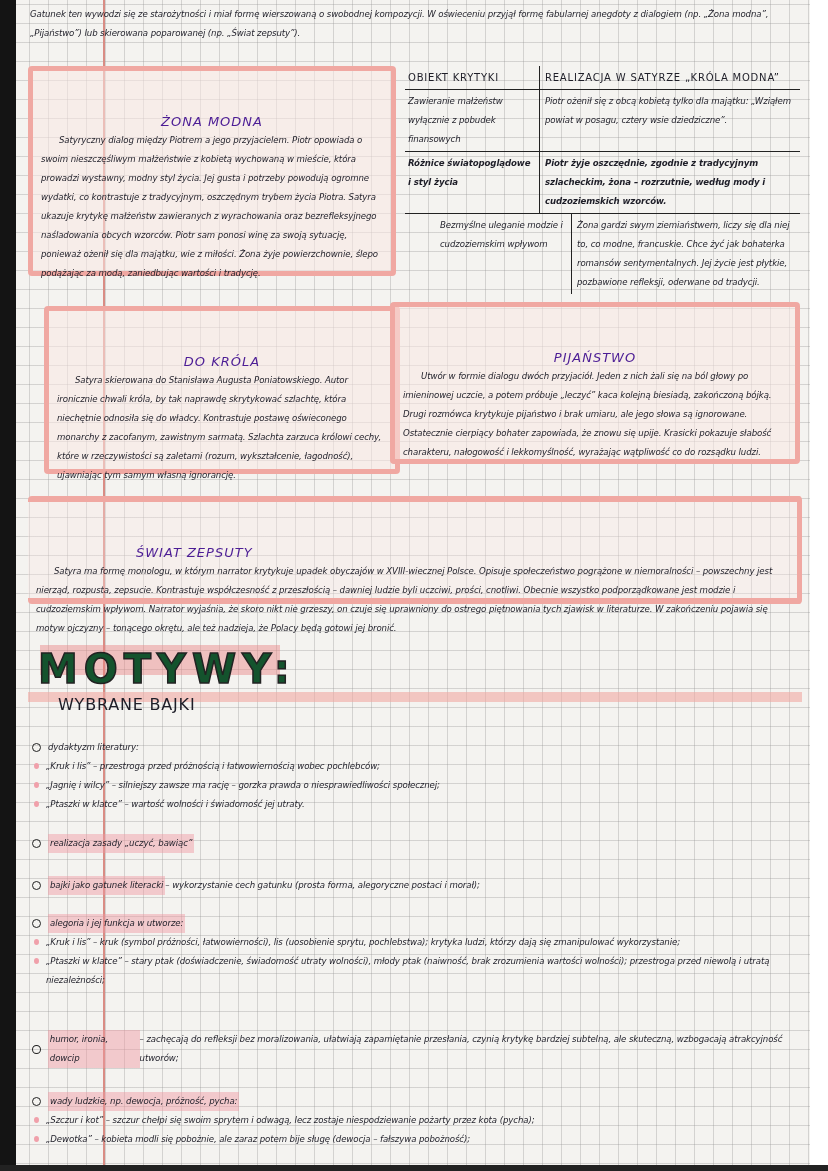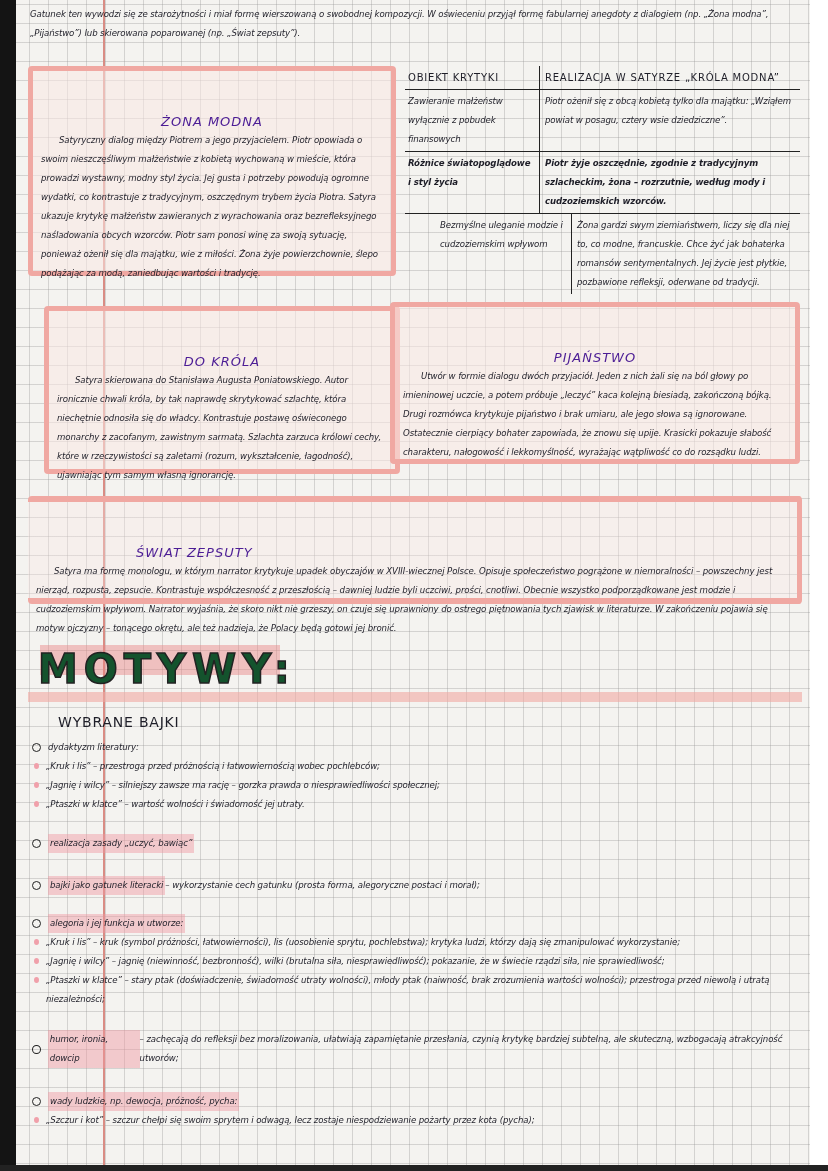--- a/index.html
+++ b/index.html
@@ -27,21 +27,21 @@
   .t-row{display:flex;border-bottom:1.5px solid #222;}
   .t-row:last-child{border-bottom:none;margin-left:32px;}
   .t-c1{width:135px;border-right:1.5px solid #222;padding:2px 3px;box-sizing:border-box;}
   .t-c2{flex:1;padding:2px 5px;box-sizing:border-box;}
   .t-head{font-size:10px;letter-spacing:0.8px;font-style:normal;}
   .swiat{left:28px;top:496px;width:774px;height:108px;border-left:none;border-right:5px solid #f0a8a2;border-top:6px solid #f0a8a2;border-bottom:6px solid #f0a8a2;background:rgba(250,232,228,0.35);}
   .swiat .box-title{text-align:left;padding-left:100px;}
   .motywy{position:absolute;left:38px;top:636px;font-size:40px;letter-spacing:6px;color:#14532d;-webkit-text-stroke:1.5px #222;font-family:"DejaVu Sans", sans-serif;font-weight:bold;margin-top:10px;}
   .motywy-bg{position:absolute;left:40px;top:645px;width:240px;height:30px;background:rgba(232,130,130,0.45);}
   .wybrane-band{position:absolute;left:28px;top:692px;width:774px;height:10px;background:rgba(240,168,162,0.6);}
-  .wybrane{position:absolute;left:58px;top:695px;font-size:14px;letter-spacing:0.8px;margin-top:18px;}
+  .wybrane{position:absolute;left:58px;top:695px;font-size:16px;letter-spacing:0.8px;}
   .motif{position:absolute;left:32px;width:770px;}
   .motif .head{display:flex;align-items:center;}
   .bullet-o{display:inline-block;width:7px;height:7px;border:1.2px solid #222;border-radius:50%;margin-right:7px;}
   .hl{background:rgba(240,150,160,0.45);padding:0 2px;}
   .sub{padding-left:14px;position:relative;}
   .sub::before{content:"";position:absolute;left:2px;top:6px;width:5px;height:6px;background:#f0a0aa;border-radius:50%;}
 </style>
 </head>
 <body>
 
@@ -119,34 +119,34 @@
       <span> – wykorzystanie cech gatunku (prosta forma, alegoryczne postaci i morał);</span>
     </div>
 </div>
 
 <div class="motif hand" style="top:914px;">
   <div class="head">
       <span class="bullet-o"></span>
       <span class="hl">alegoria i jej funkcja w utworze:</span>
     </div>
   <div class="sub">„Kruk i lis” – kruk (symbol próżności, łatwowierności), lis (uosobienie sprytu, pochlebstwa); krytyka ludzi, którzy dają się zmanipulować wykorzystanie;</div>
-  <div class="sub">„Jagnię i wilcy” – jagnię (niewinność, bezbronność), wilki (brutalna siła, niesprawiedliwość); pokazanie, że w świecie rządzi siła, nie sprawiedliwość;</div>
   <div class="sub">„Ptaszki w klatce” – stary ptak (doświadczenie, świadomość utraty wolności), młody ptak (naiwność, brak zrozumienia wartości wolności); przestroga przed niewolą i utratą niezależności;</div>
 </div>
 
 <div class="motif hand" style="top:1030px;">
   <div class="head">
       <span class="bullet-o"></span>
       <span class="hl">humor, ironia, dowcip</span>
       <span> – zachęcają do refleksji bez moralizowania, ułatwiają zapamiętanie przesłania, czynią krytykę bardziej subtelną, ale skuteczną, wzbogacają atrakcyjność utworów;</span>
     </div>
 </div>
 
 <div class="motif hand" style="top:1092px;">
   <div class="head">
       <span class="bullet-o"></span>
       <span class="hl">wady ludzkie, np. dewocja, próżność, pycha:</span>
     </div>
   <div class="sub">„Szczur i kot” – szczur chełpi się swoim sprytem i odwagą, lecz zostaje niespodziewanie pożarty przez kota (pycha);</div>
+  <div class="sub">„Dewotka” – kobieta modli się pobożnie, ale zaraz potem bije sługę (dewocja – fałszywa pobożność);</div>
 </div>
 
 <div class="right-edge"></div>
 <div class="bottom-edge"></div>
 
 </body></html>

